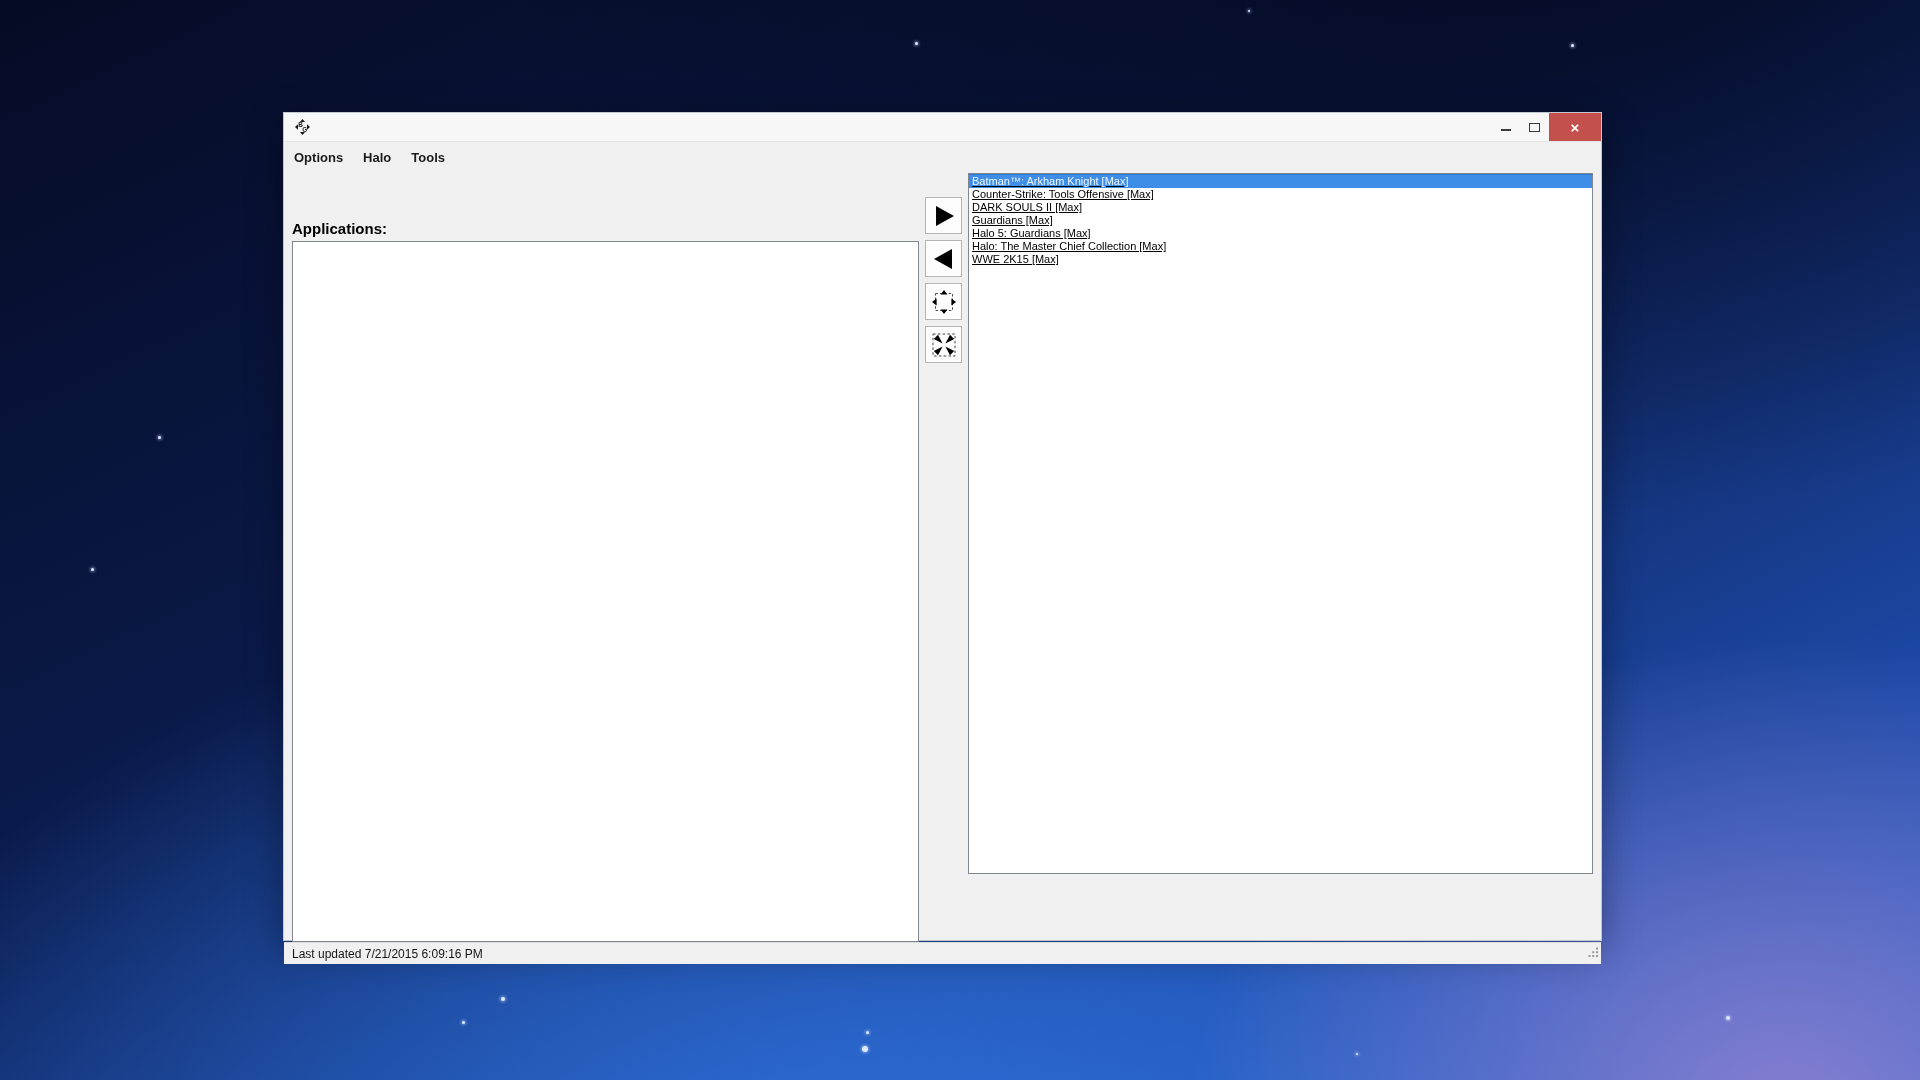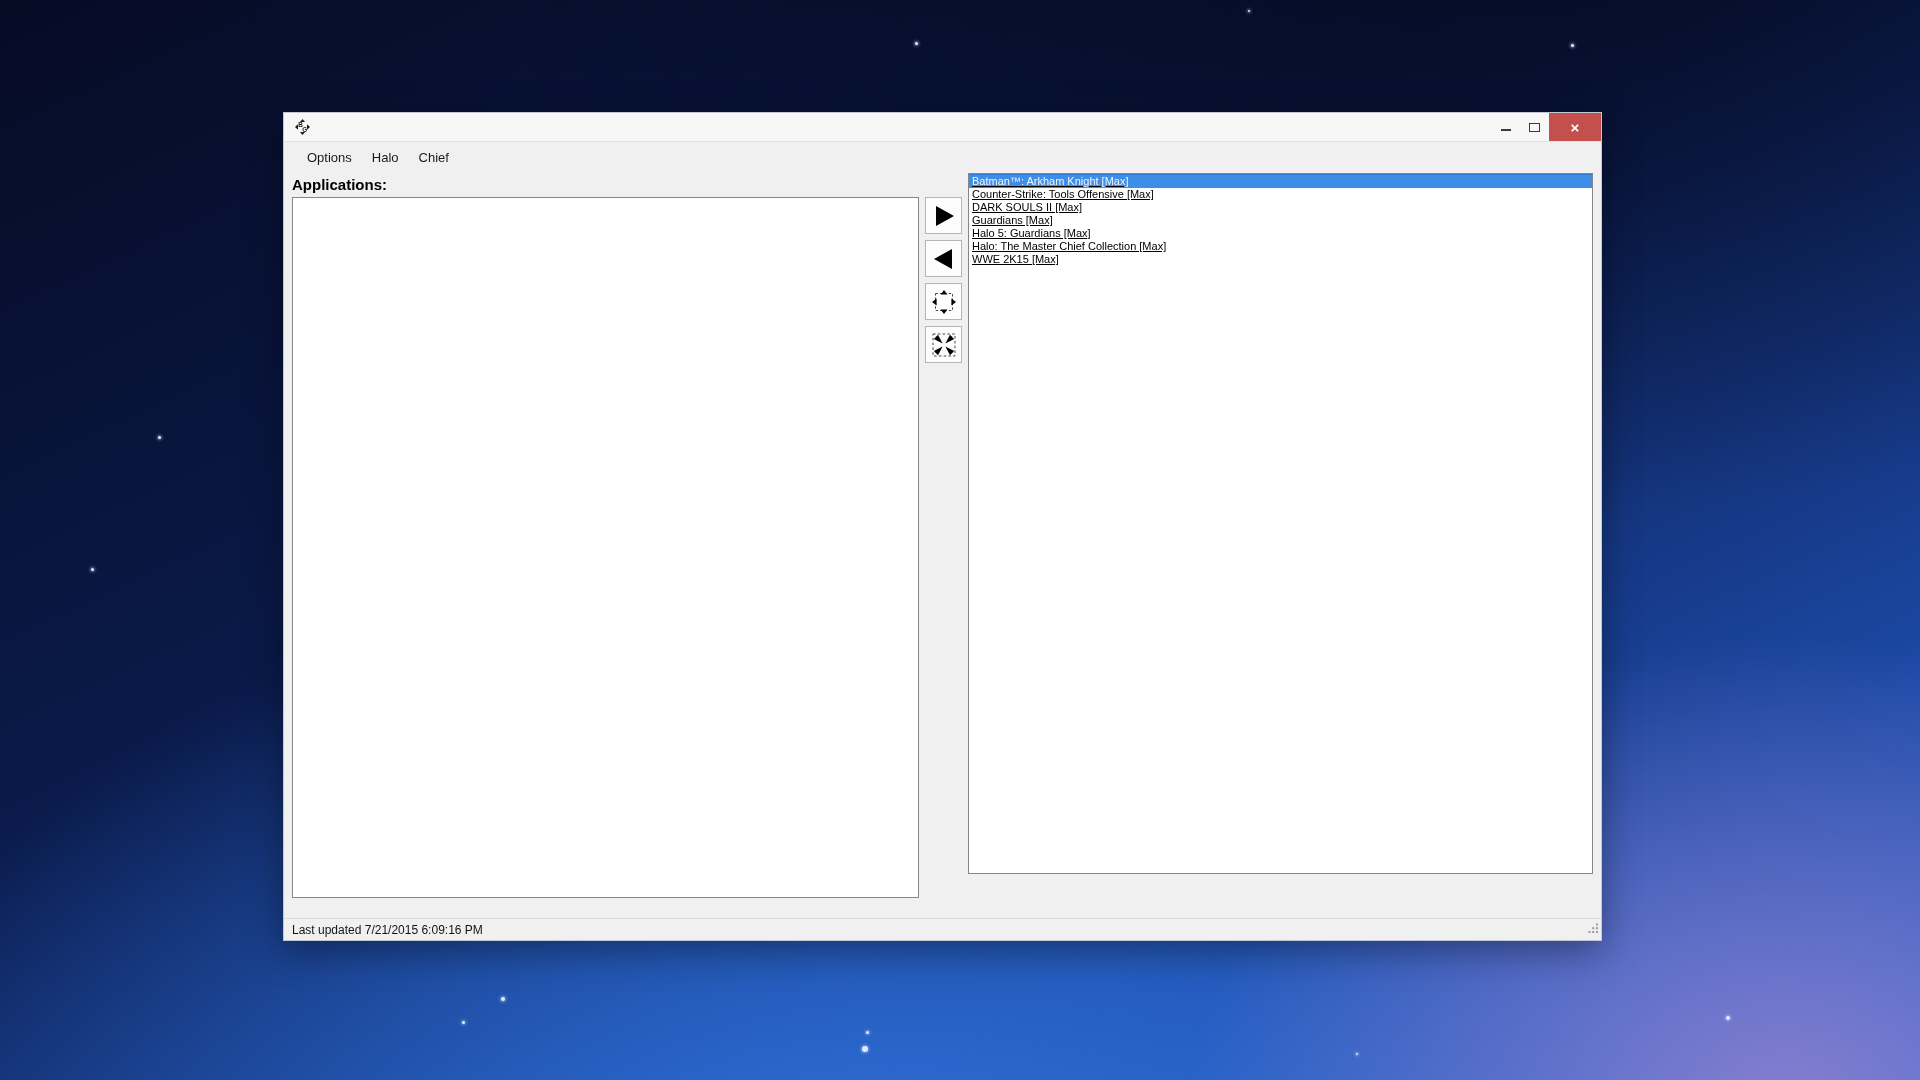--- a/index.html
+++ b/index.html
@@ -33,27 +33,27 @@
   .title-text { flex:1; font-size:12px; color:#333; padding-left:6px; }
   .caption-buttons { position:absolute; right:0; top:0; height:28px; display:flex; }
   .cap-btn { display:flex; align-items:center; justify-content:center; height:100%; }
   .cap-min, .cap-max { width:29px; }
   .min-glyph { width:10px; height:2px; background:#3a3a3a; margin-top:6px; }
   .max-glyph { width:11px; height:9px; border:1.5px solid #3a3a3a; background:transparent; }
   .cap-close { width:52px; background:#c4504e; color:#fff; font-size:15px; font-weight:bold; line-height:1; }
 
   .menubar {
     height:31px; background:#f0f0f0; display:flex; align-items:center;
-    padding-left:13px; flex:0 0 auto;
+    padding-left:0; flex:0 0 auto;font-weight:bold;
   }
   .menu-item { font-size:13px; color:#1a1a1a; padding:4px 10px; cursor:default; }
 
   .client { flex:1 1 auto; display:grid; grid-template-columns:627px 49px 625px; padding:0 8px; }
   .col { display:flex; flex-direction:column; }
-  .panel-label { height:24px; line-height:24px; font-size:15px; font-weight:bold; color:#000; }
+  .panel-label { height:24px; line-height:24px; font-size:15px; font-weight:bold; color:#000;margin-top:44px; }
   .listbox {
     height:701px; background:#fff; border:1px solid #82878f; overflow:hidden;
     font-size:11px; line-height:13px;text-decoration:underline;
   }
   .list-item { height:13px; padding-left:3px; color:#000; white-space:nowrap; cursor:default; }
   .list-item.selected { background:#3e8ee8; border-top:1px solid #2f7ad6; color:#eef6ff; height:14px; }
 
   .mid-col { padding-top:24px; display:flex; flex-direction:column; align-items:center; }
   .xfer-btn {
     width:37px; height:37px; margin-bottom:6px; background:#fdfdfd; border:1px solid #b5b5b5;
@@ -108,21 +108,21 @@
       </div>
       <div class="cap-btn cap-close">
         <span>×</span>
       </div>
     </div>
   </div>
 
   <div class="menubar">
     <span class="menu-item">Options</span>
     <span class="menu-item">Halo</span>
-    <span class="menu-item">Chief</span>
+    <span class="menu-item">Tools</span>
   </div>
 
   <div class="client">
 
     <div class="col">
       <div class="panel-label">Applications:</div>
       <div class="listbox"></div>
     </div>
 
     <div class="mid-col">

